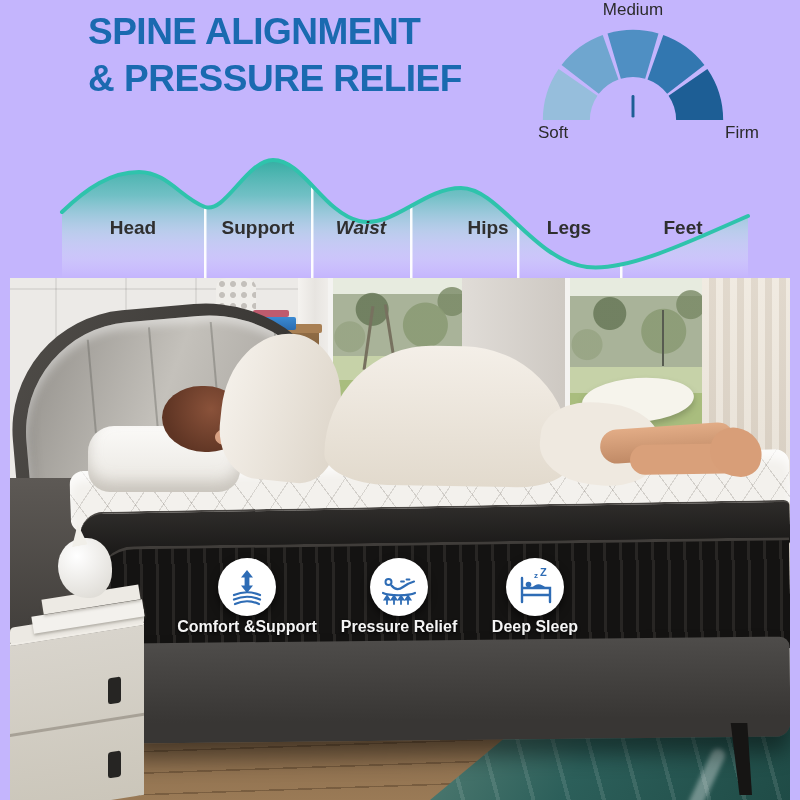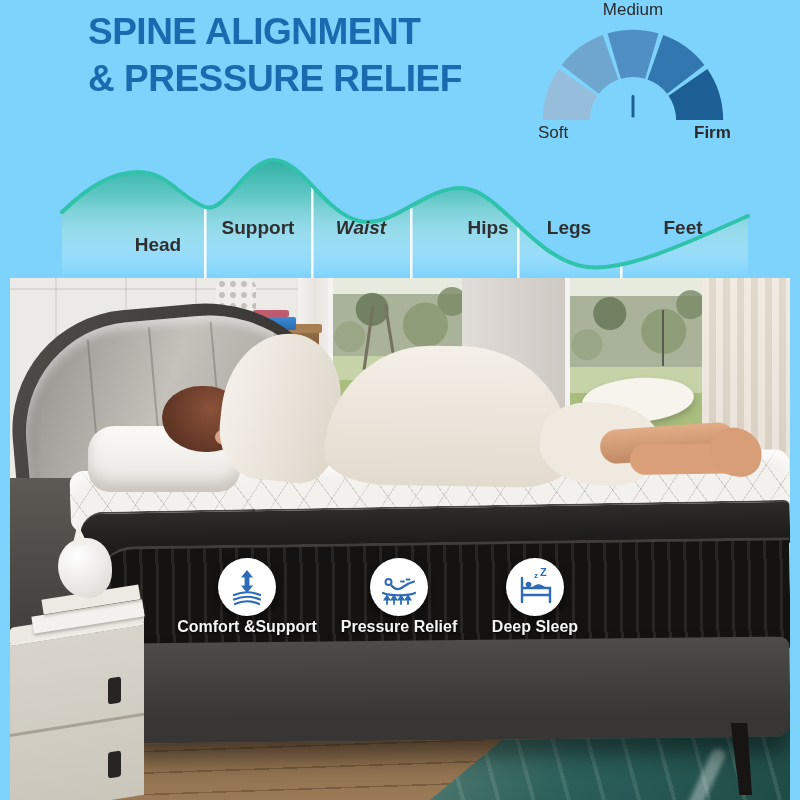--- a/index.html
+++ b/index.html
@@ -1,16 +1,16 @@
 <!DOCTYPE html>
 <html><head>
 <meta charset="utf-8">
 <style>
   html,body{margin:0;padding:0;background:#fff;}
-  #canvas{position:relative;width:800px;height:800px;background:#7dd3fc;overflow:hidden;
+  #canvas{position:relative;width:800px;height:800px;background:#c4b5fd;overflow:hidden;
           font-family:"Liberation Sans",sans-serif;}
   .abs{position:absolute;}
 
   
   .title{left:88px;top:8px;font-size:37px;line-height:47px;font-weight:bold;color:#1a6ab0;letter-spacing:-.5px;}
   .gauge-label{font-size:17px;color:#2b2b2b;}
 
   
   .zone-label{top:217px;transform:translateX(-50%);font-size:19px;font-weight:600;color:#2f2f2f;}
 
@@ -50,21 +50,21 @@
   <div class="abs gauge-label" style="left:633px;top:0;transform:translateX(-50%);">Medium</div>
   <svg class="abs" style="left:535px;top:22px;" width="196" height="103" viewBox="0 0 200 105">
     <path d="M8,100 A92,92 0 0 1 24.1,48 L63.7,75.1 A44,44 0 0 0 56,100 Z" fill="#96bedc"></path>
     <path d="M27.1,43.9 A92,92 0 0 1 69.1,13.3 L85.2,58.6 A44,44 0 0 0 65.1,73.2 Z" fill="#6fa6cf"></path>
     <path d="M74,11.7 A92,92 0 0 1 126,11.7 L112.4,57.8 A44,44 0 0 0 87.6,57.8 Z" fill="#4f8fc3"></path>
     <path d="M130.9,13.3 A92,92 0 0 1 172.9,43.9 L134.9,73.2 A44,44 0 0 0 114.8,58.6 Z" fill="#3277b0"></path>
     <path d="M175.9,48 A92,92 0 0 1 192,100 L144,100 A44,44 0 0 0 136.3,75.1 Z" fill="#1d5e95"></path>
     <line x1="100" y1="76" x2="100" y2="96" stroke-width="3" stroke-linecap="round" stroke="#1d5e95"></line>
   </svg>
   <div class="abs gauge-label" style="left:538px;top:123px;">Soft</div>
-  <div class="abs gauge-label" style="left:694px;top:123px;font-weight:bold;">Firm</div>
+  <div class="abs gauge-label" style="left:725px;top:123px;">Firm</div>
 
   <svg class="abs" style="left:55px;top:150px;" width="700" height="128" viewBox="0 0 700 128">
     <defs>
       <linearGradient id="wg" x1="0" y1="0" x2="0" y2="1">
         <stop offset="0%" stop-color="#29ad9b" stop-opacity=".92"></stop>
         <stop offset="30%" stop-color="#55c3b2" stop-opacity=".75"></stop>
         <stop offset="60%" stop-color="#aee3da" stop-opacity=".5"></stop>
         <stop offset="85%" stop-color="#e6f7f4" stop-opacity=".22"></stop>
         <stop offset="100%" stop-color="#ffffff" stop-opacity="0"></stop>
       </linearGradient>
@@ -75,21 +75,21 @@
     <path d="M7,62 C32,38 56,22 84,22 C112,22 126,48 150,57 C170,64 192,10 218,10 C248,10 268,62 304,71 C338,79 368,38 406,38 C444,38 478,110 532,117 C574,122 642,88 693,66 L693,128 L7,128 Z" fill="url(#wg)"></path>
     <g clip-path="url(#waveclip)">
       <rect x="149" y="0" width="2.5" height="128" fill="#ffffff" opacity=".95"></rect>
       <rect x="256" y="0" width="2.5" height="128" fill="#ffffff" opacity=".95"></rect>
       <rect x="355" y="0" width="2.5" height="128" fill="#ffffff" opacity=".95"></rect>
       <rect x="462" y="0" width="2.5" height="128" fill="#ffffff" opacity=".95"></rect>
       <rect x="565" y="0" width="2.5" height="128" fill="#ffffff" opacity=".95"></rect>
     </g>
     <path d="M7,62 C32,38 56,22 84,22 C112,22 126,48 150,57 C170,64 192,10 218,10 C248,10 268,62 304,71 C338,79 368,38 406,38 C444,38 478,110 532,117 C574,122 642,88 693,66" fill="none" stroke-width="4" stroke-linecap="round" stroke="#2fc3ac"></path>
   </svg>
-  <div class="abs zone-label" style="left:158px;margin-top:17px;">Head</div>
+  <div class="abs zone-label" style="left:133px;">Head</div>
   <div class="abs zone-label" style="left:258px;">Support</div>
   <div class="abs zone-label" style="left:361px;font-style:italic;">Waist</div>
   <div class="abs zone-label" style="left:488px;">Hips</div>
   <div class="abs zone-label" style="left:569px;">Legs</div>
   <div class="abs zone-label" style="left:683px;text-align:center;">Feet</div>
 
   <div class="abs photo">
 
     <div class="abs wallline" style="left:45px;top:0;width:2px;height:75px;"></div>
     <div class="abs wallline" style="left:115px;top:0;width:2px;height:70px;"></div>

